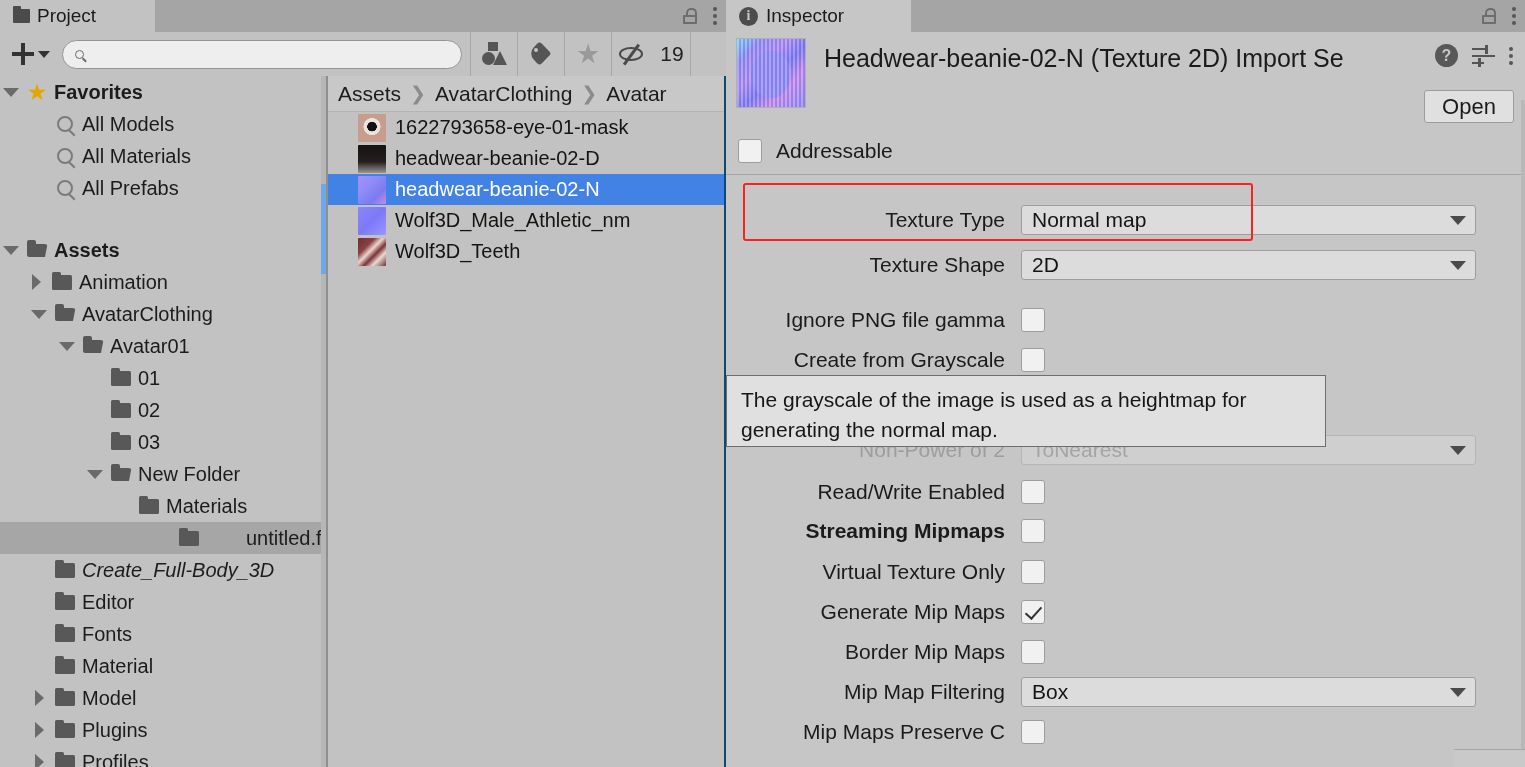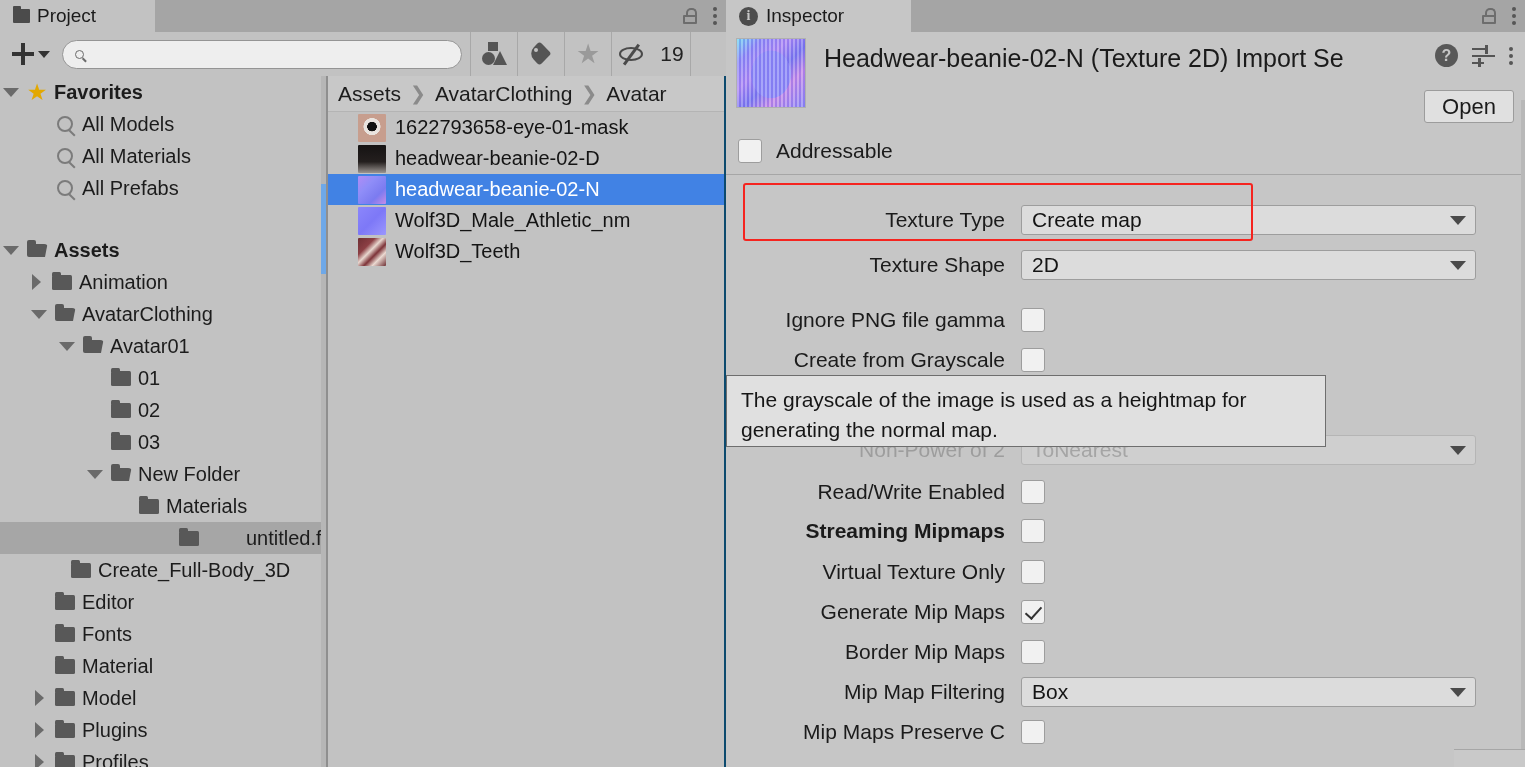--- a/index.html
+++ b/index.html
@@ -435,21 +435,21 @@
             </span>
             <span class="tree-label">Materials</span>
           </div>
           <div class="tree-row selected" style="padding-left: 112px;">
             <span class="tw-arrow"></span>
             <span class="tw-icon">
               <i class="fold-closed"></i>
             </span>
             <span class="tree-label">untitled.fbm</span>
           </div>
-          <div class="tree-row" style="padding-left: 44px;">
+          <div class="tree-row" style="padding-left: 28px; font-style: italic;">
             <span class="tw-arrow"></span>
             <span class="tw-icon">
               <i class="fold-closed"></i>
             </span>
             <span class="tree-label">Create_Full-Body_3D</span>
           </div>
           <div class="tree-row" style="padding-left: 28px;">
             <span class="tw-arrow"></span>
             <span class="tw-icon">
               <i class="fold-closed"></i>
@@ -580,21 +580,21 @@
     <div class="addressable-row">
       <span class="chk"></span>
       <span class="addr-label">Addressable</span>
     </div>
     <div class="divider" style="top:174px;"></div>
 
     <div id="prop-rows">
         <div class="prop-row" style="top: 200px;">
           <div class="prop-label">Texture Type</div>
           <div class="dropdown" style="width: 455px;">
-            <span>Create map</span>
+            <span>Normal map</span>
             <span class="dd-arrow"></span>
           </div>
         </div>
         <div class="prop-row" style="top: 245px;">
           <div class="prop-label">Texture Shape</div>
           <div class="dropdown" style="width: 455px;">
             <span>2D</span>
             <span class="dd-arrow"></span>
           </div>
         </div>

